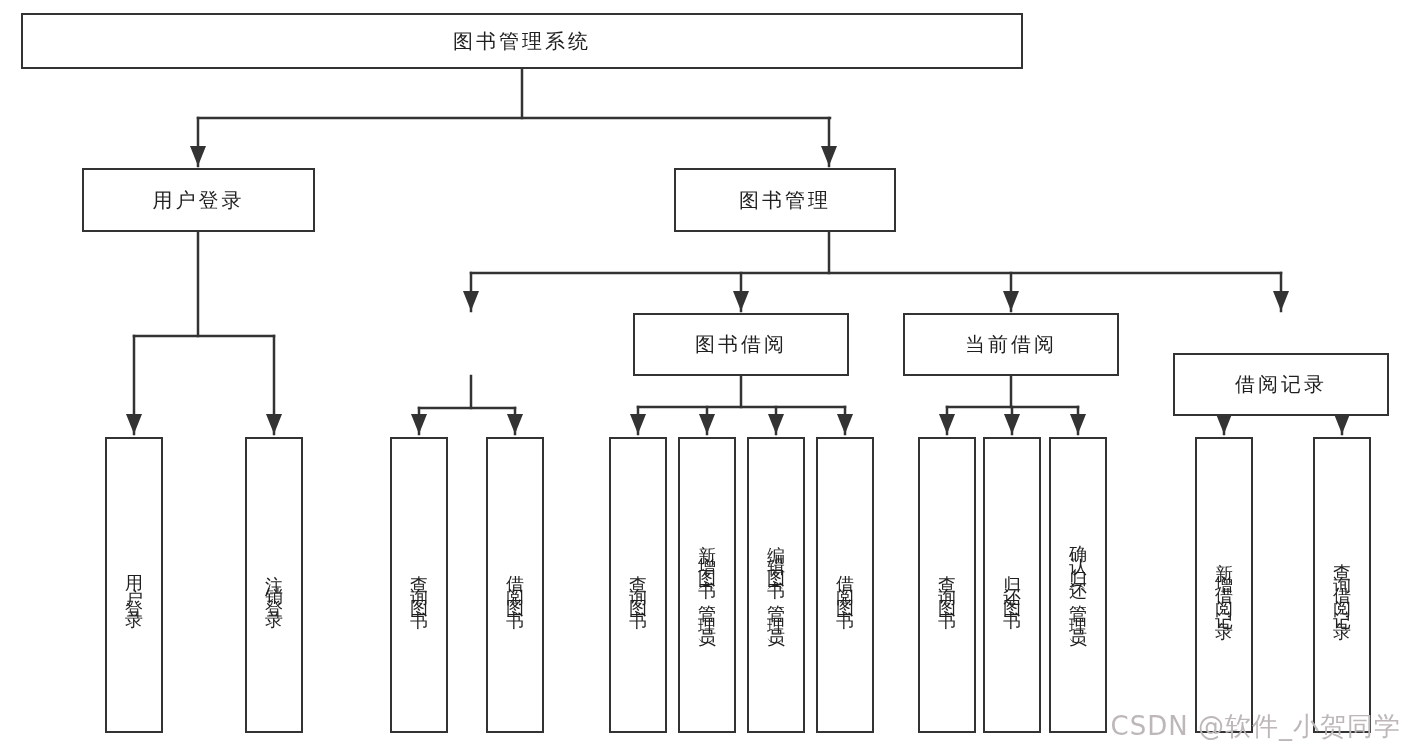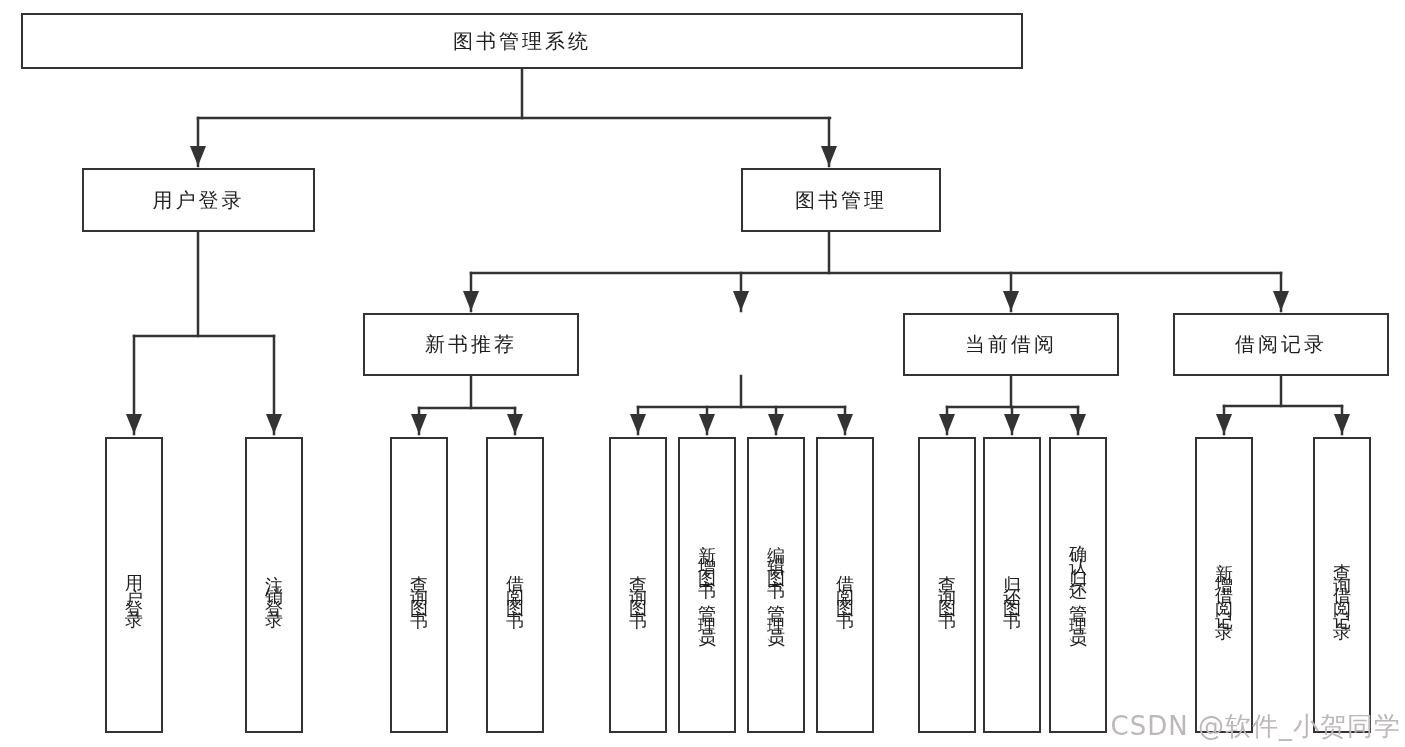--- a/index.html
+++ b/index.html
@@ -28,26 +28,26 @@
     justify-content: center;
   }
   .hlabel {
     font-size: 20px;
     letter-spacing: 3px;
     color: #1f1f1f;
     white-space: nowrap;
   }
   .root-box   { left: 21px;  top: 13px;  width: 1002px; height: 56px; }
   .lv2-a      { left: 82px;  top: 168px; width: 233px;  height: 64px; }
-  .lv2-b      { left: 741px; top: 168px; width: 200px;  height: 64px; }
+  .lv2-b      { left: 674px; top: 168px; width: 222px;  height: 64px; }
   .lv3        { top: 313px;  width: 216px; height: 63px; }
   .lv3-0      { left: 363px; }
   .lv3-1      { left: 633px; }
   .lv3-2      { left: 903px; text-align: right; }
-  .lv3-3      { left: 1173px; }
+  .lv3-3      { left: 1173px; margin-top: 40px; }
   .leaf       { top: 437px; width: 58px; height: 296px; border-width: 2.5px; }
   .vtext {
     writing-mode: vertical-rl;
     text-orientation: mixed;
     font-size: 18px;
     letter-spacing: 12px;
     color: #1f1f1f;
     line-height: 1;
   }
   .watermark {
@@ -120,22 +120,22 @@
     <span class="hlabel">图书管理系统</span>
   </div>
 
   <div class="node lv2-a">
     <span class="hlabel">用户登录</span>
   </div>
   <div class="node lv2-b">
     <span class="hlabel">图书管理</span>
   </div>
 
-  <div class="node lv3 lv3-0">
-    <span class="hlabel">新书推荐</span>
+  <div class="node lv3 lv3-1">
+    <span class="hlabel">图书借阅</span>
   </div>
   <div class="node lv3 lv3-2">
     <span class="hlabel">当前借阅</span>
   </div>
   <div class="node lv3 lv3-3">
     <span class="hlabel">借阅记录</span>
   </div>
 
   <div class="node leaf" style="left:105px">
     <span class="vtext">用户登录</span>

